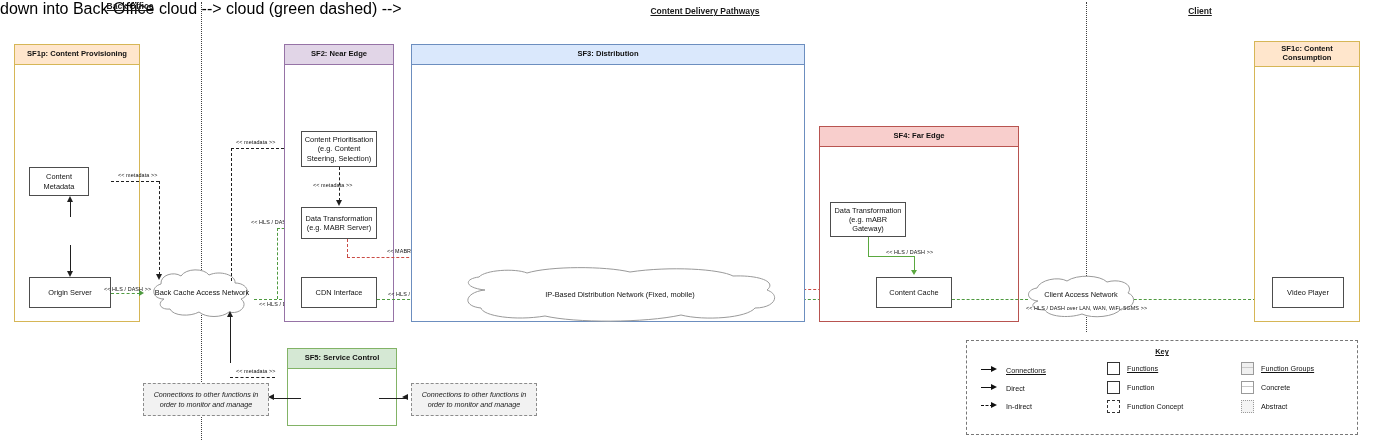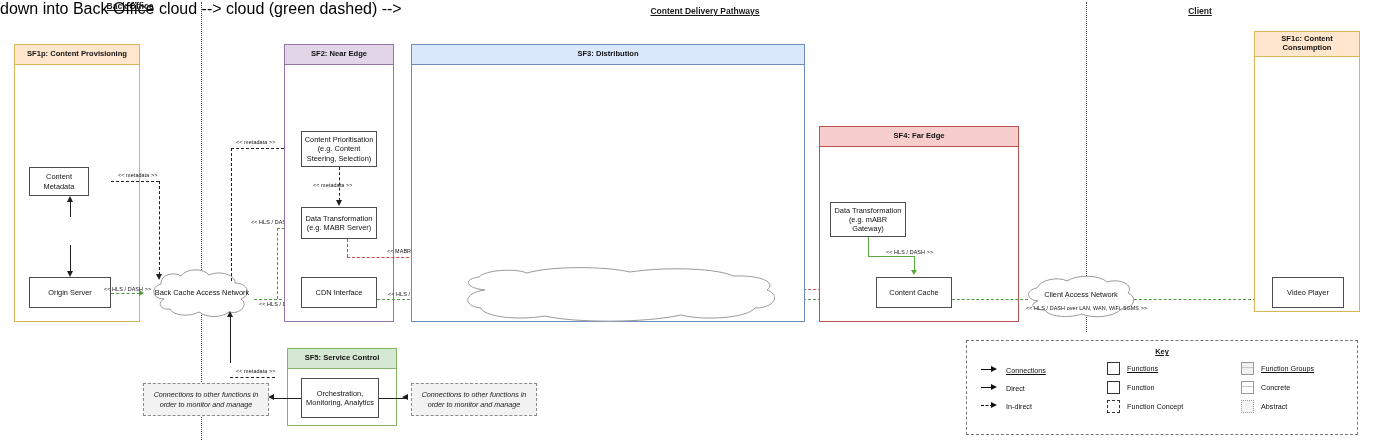--- a/index.html
+++ b/index.html
@@ -211,20 +211,23 @@
   
   <div class="abs group g-blue" style="left:411px;top:44px;width:394px;height:278px;">
     <div class="group-head" style="height:19px;">SF3: Distribution</div>
   </div>
 
   
   <div class="cloud" style="left:455px;top:268px;width:330px;height:54px;">
     <svg viewBox="0 0 330 54" preserveAspectRatio="none" aria-hidden="true">
       <path d="M30,22 C10,20 8,11 24,9 C30,2 60,0 72,5 C95,-2 150,-2 175,4 C215,-2 265,1 278,8 C305,7 322,14 312,22 C326,27 320,40 300,40 C292,50 250,53 226,47 C190,55 120,55 90,48 C60,53 28,48 26,40 C6,38 10,24 30,22 Z" fill="#ffffff" stroke="#9a9a9a" stroke-width="1"></path>
     </svg>
+    <div class="cl-label">
+      <span>IP-Based Distribution Network (Fixed, mobile)</span>
+    </div>
   </div>
 
   
   <div class="abs group g-red" style="left:819px;top:126px;width:200px;height:196px;">
     <div class="group-head" style="height:19px;">SF4: Far Edge</div>
   </div>
   <div class="abs fbox" style="left:830px;top:202px;width:76px;height:35px;">Data Transformation (e.g. mABR Gateway)</div>
   <div class="abs fbox" style="left:876px;top:277px;width:76px;height:31px;">Content Cache</div>
 
   
@@ -244,30 +247,29 @@
     <svg viewBox="0 0 118 42" preserveAspectRatio="none" aria-hidden="true">
       <path d="M16,24 C4,23 3,13 15,11 C18,3 36,-1 45,4 C55,-3 78,-2 85,5 C99,1 112,8 106,16 C116,20 112,32 99,32 C93,40 70,42 60,37 C45,42 26,39 23,33 C10,33 7,27 16,24 Z" fill="#ffffff" stroke="#9a9a9a" stroke-width="1"></path>
     </svg>
     <div class="cl-label" style="top:42%;">
       <span>Client Access Network</span>
     </div>
   </div>
   <div class="abs elabel" style="left:1026px;top:305px;">&lt;&lt; HLS / DASH over LAN, WAN, WiFi, 5GMS &gt;&gt;</div>
 
   
-  <div class="abs group g-orange" style="left:1254px;top:31px;width:106px;height:281px;">
+  <div class="abs group g-orange" style="left:1254px;top:41px;width:106px;height:281px;">
     <div class="group-head" style="height:24px;padding:0 4px;">SF1c: Content Consumption</div>
   </div>
   <div class="abs fbox" style="left:1272px;top:277px;width:72px;height:31px;">Video Player</div>
 
   
   <div class="abs group g-green" style="left:287px;top:348px;width:110px;height:78px;">
     <div class="group-head" style="height:19px;">SF5: Service Control</div>
   </div>
-  <div class="abs fbox" style="left:301px;top:378px;width:78px;height:40px;">Orchestration, Monitoring, Analytics</div>
 
   <div class="abs fconcept" style="left:143px;top:383px;width:126px;height:33px;">Connections to other functions in order to monitor and manage</div>
   <div class="abs fconcept" style="left:411px;top:383px;width:126px;height:33px;">Connections to other functions in order to monitor and manage</div>
 
   
   <div class="abs ln h-solid" style="left:273px;top:398px;width:28px;"></div>
   <div class="abs ah ah-l" style="left:268px;top:394.4px;"></div>
   
   <div class="abs ln h-solid" style="left:379px;top:398px;width:28px;"></div>
   <div class="abs ah ah-l" style="left:402px;top:394.4px;"></div>

